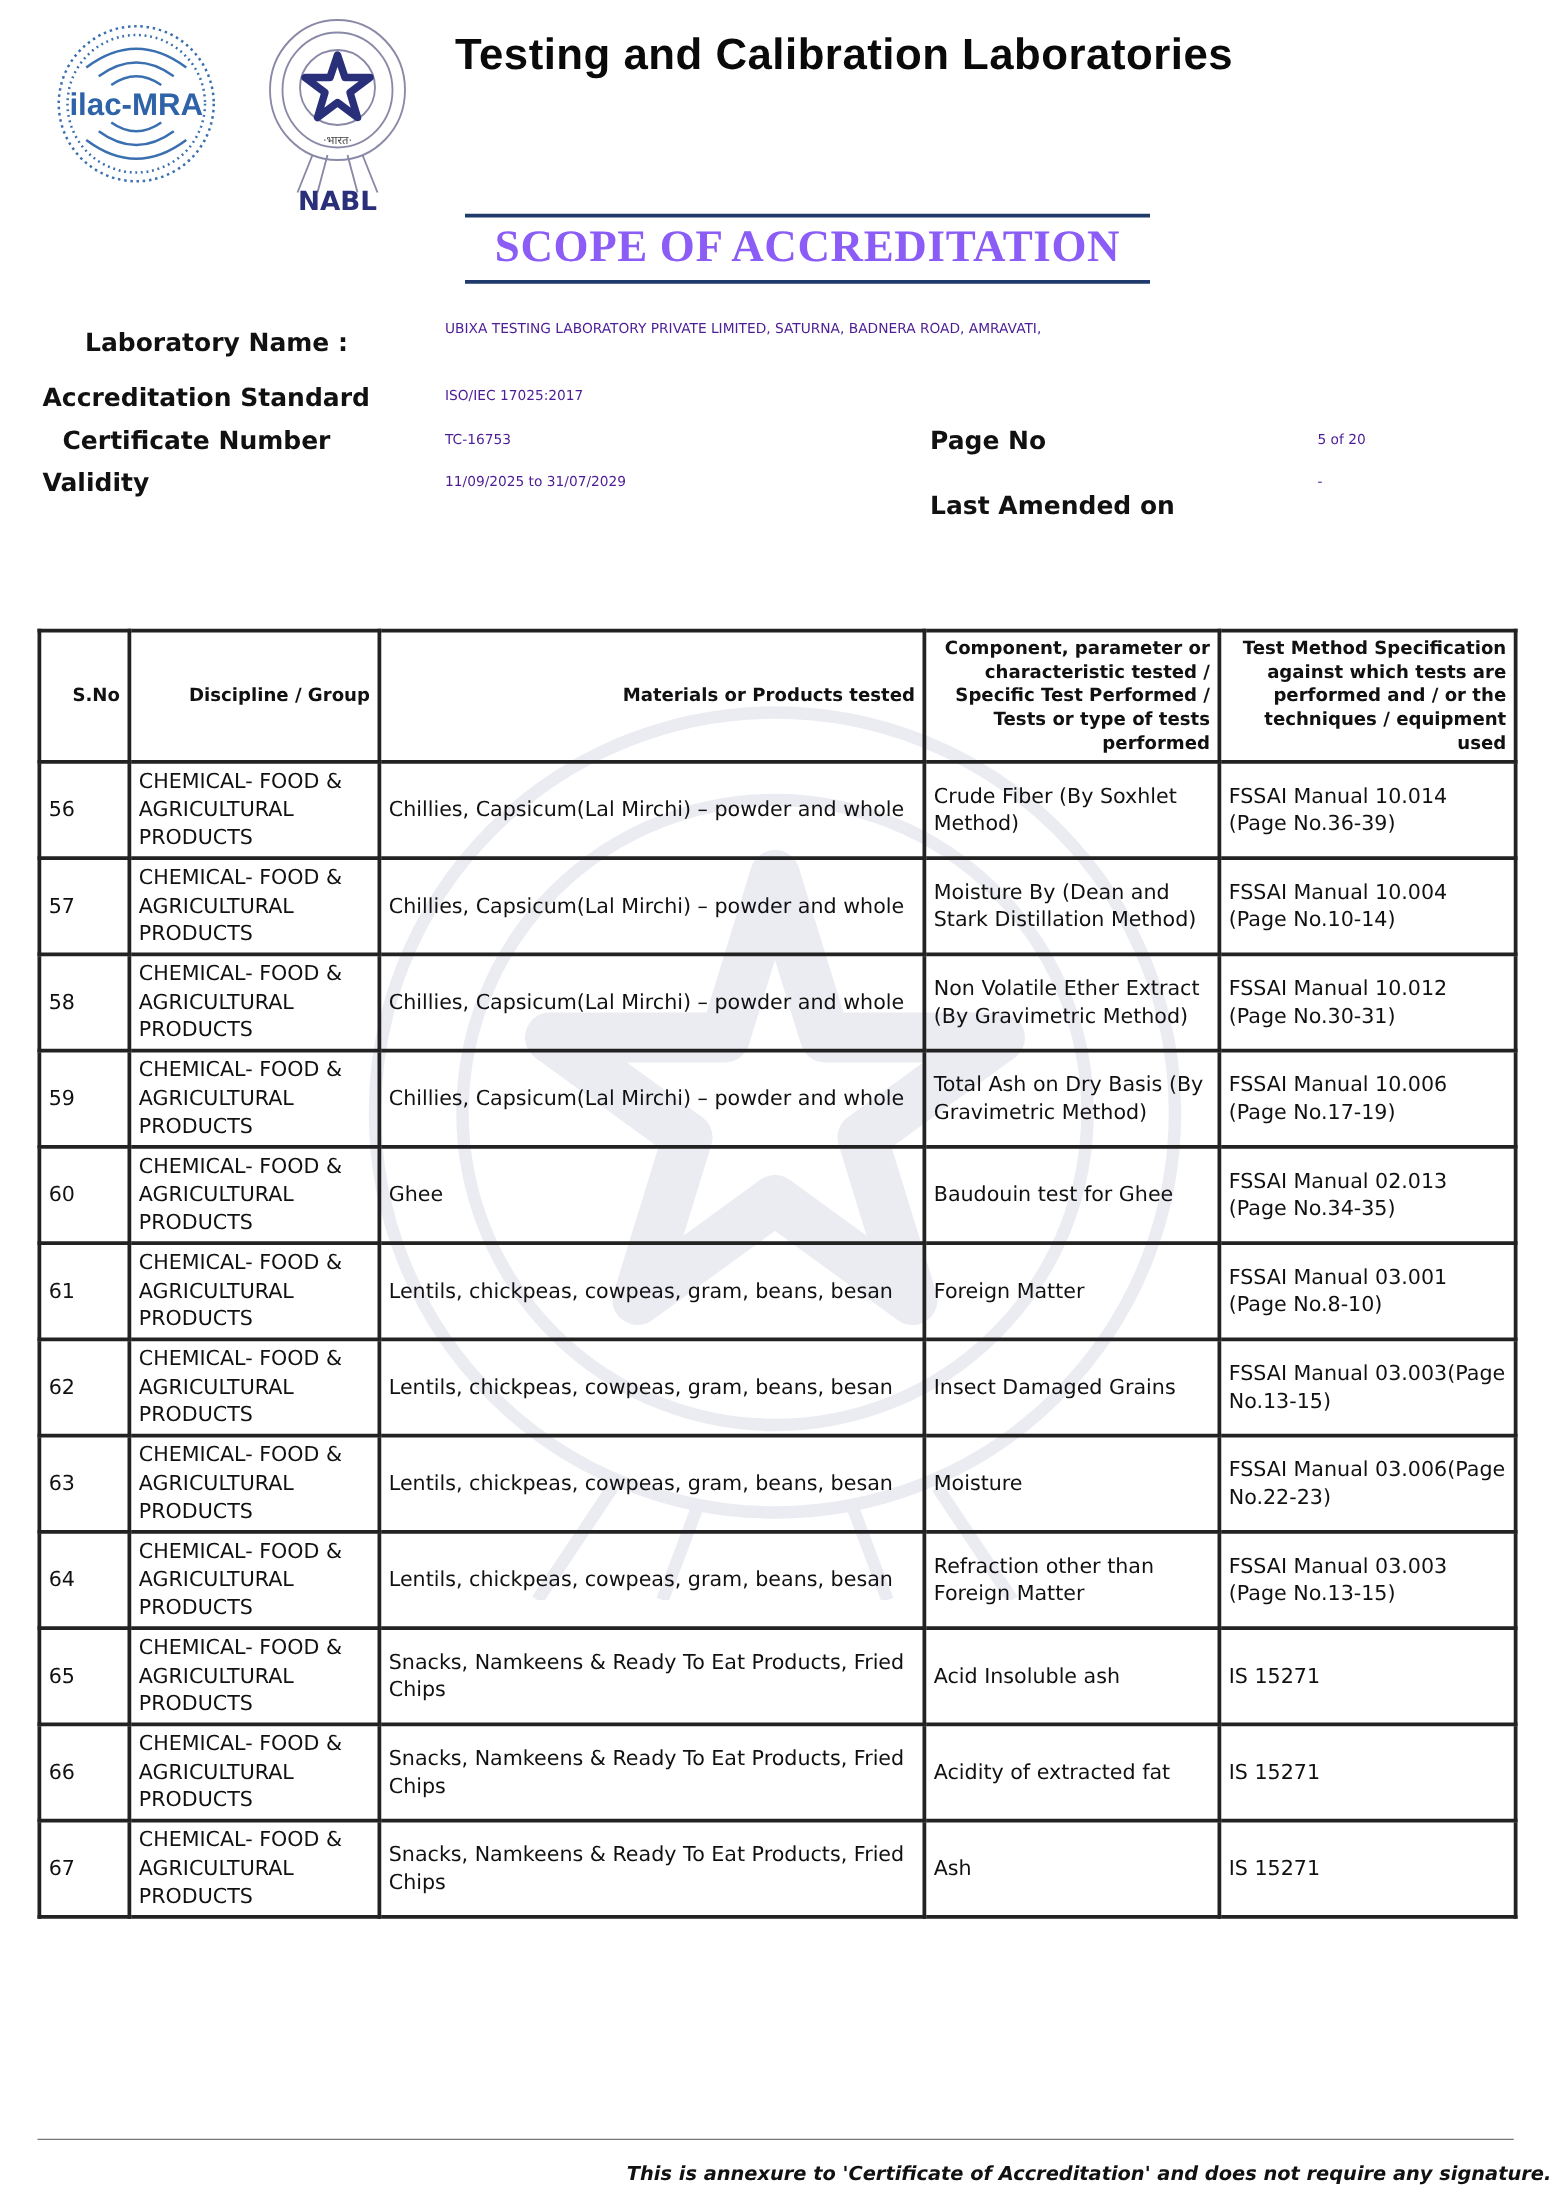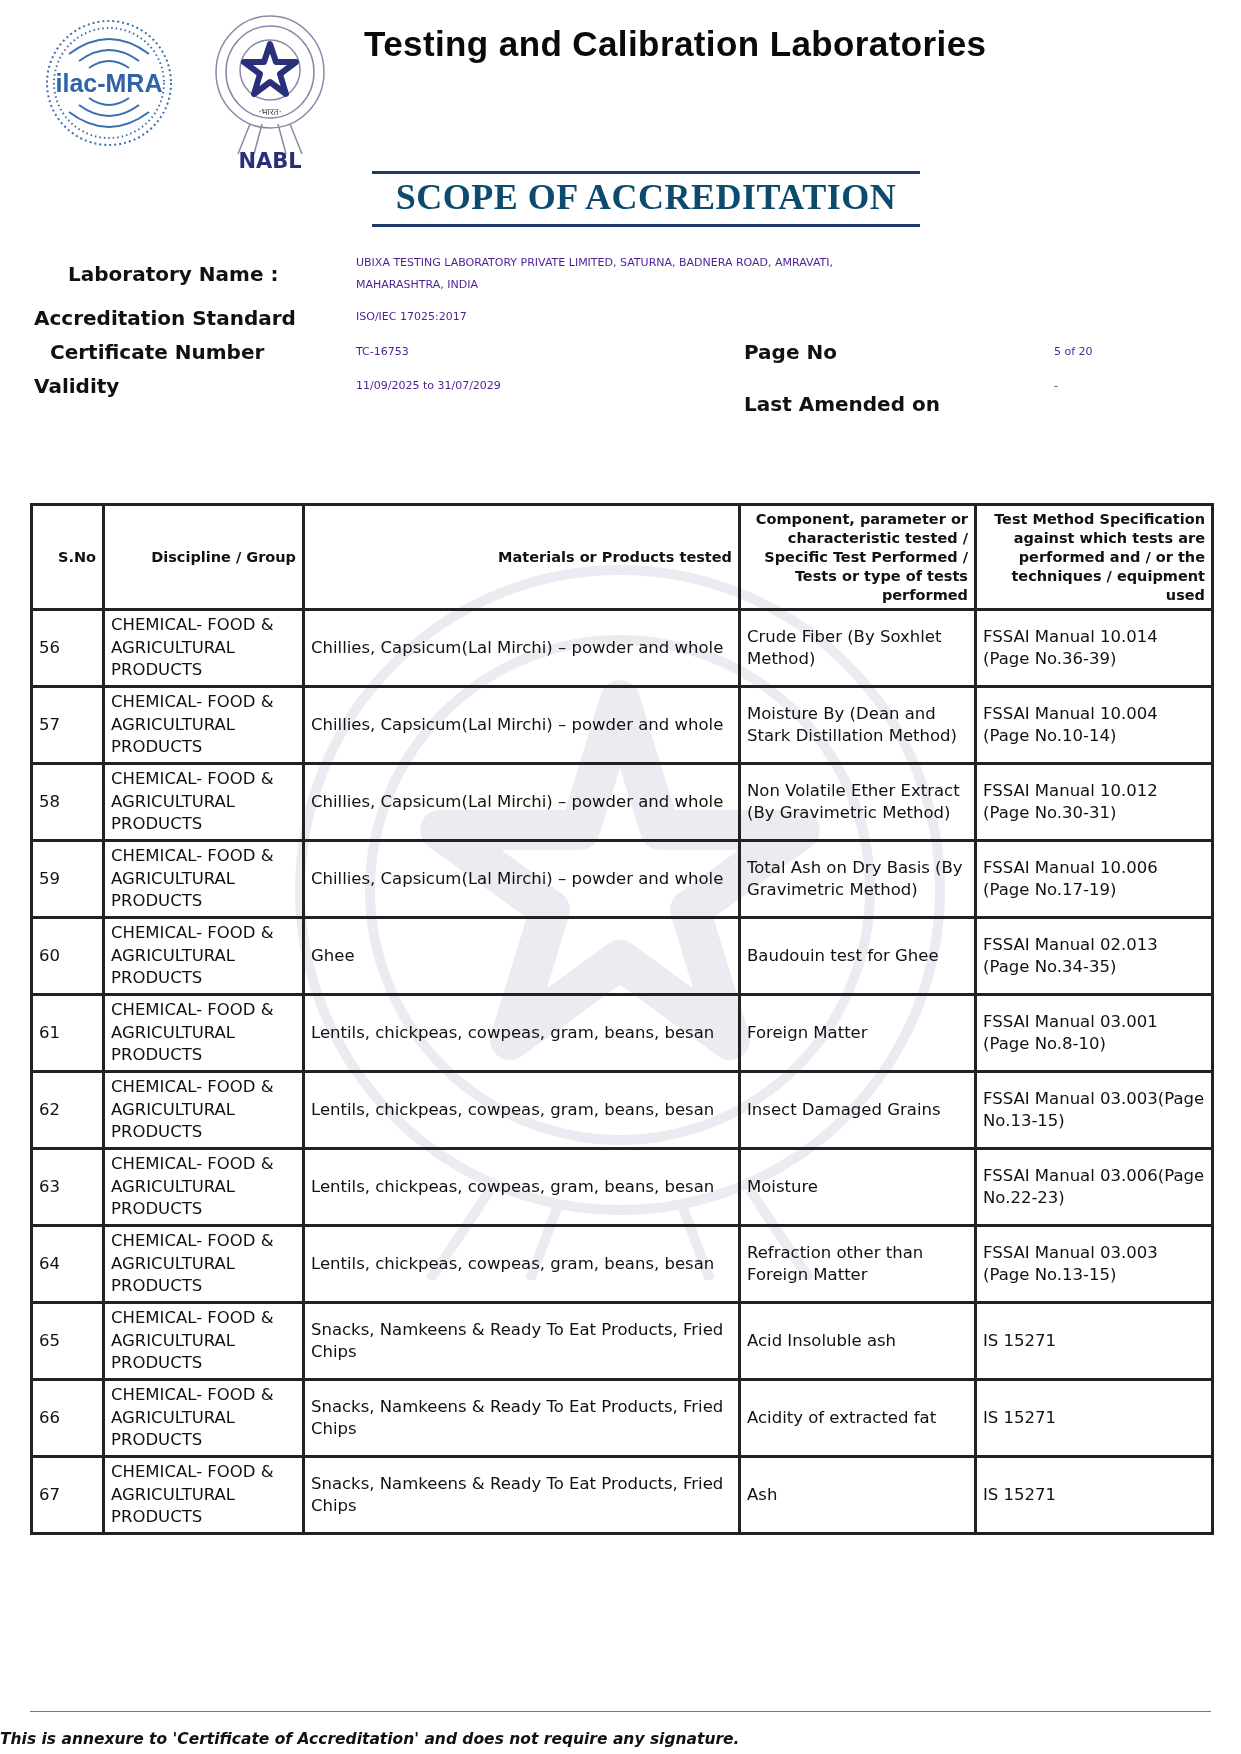--- a/index.html
+++ b/index.html
@@ -3,36 +3,36 @@
 <meta charset="utf-8">
 <style>
   html, body { margin: 0; padding: 0; background: #ffffff; }
   body { width: 1241px; height: 1754px; position: relative; overflow: hidden; font-family: "DejaVu Sans", sans-serif; color: #111; }
 
   .logo-ilac { position: absolute; left: 42px; top: 14px; width: 134px; height: 138px; }
   .logo-nabl { position: absolute; left: 210px; top: 12px; width: 120px; height: 160px; }
 
   .org-title { position: absolute; left: 364px; top: 24px; font-family: "Liberation Sans", sans-serif; font-weight: bold; font-size: 35px; line-height: 39px; color: #0a0a0a; letter-spacing: 0.4px; }
   .scope-rule { position: absolute; left: 372px; top: 171px; width: 548px; height: 3px; background: #1f3a6b; }
-  .scope-title { position: absolute; left: 372px; top: 176px; width: 548px; text-align: center; font-family: "Liberation Serif", serif; font-weight: bold; font-size: 36px; letter-spacing: 0.5px; color: #0c4a6e; }
+  .scope-title { position: absolute; left: 372px; top: 176px; width: 548px; text-align: center; font-family: "Liberation Serif", serif; font-weight: bold; font-size: 36px; letter-spacing: 0.5px; color: #8b5cf6; }
   .scope-rule2 { position: absolute; left: 372px; top: 224px; width: 548px; height: 3px; background: #1f3a6b; }
 
   .info-label { position: absolute; font-weight: bold; font-size: 20px; color: #111; }
   .info-value { position: absolute; font-size: 11px; color: #4c1d95; line-height: 22px; }
 
   .watermark { position: absolute; left: 260px; top: 560px; width: 720px; height: 720px; opacity: 0.09; pointer-events: none; }
 
   table.scope { position: absolute; left: 30px; top: 503px; width: 1181px; border-collapse: collapse; table-layout: fixed; }
   table.scope th, table.scope td { border: 3px solid #222; padding: 0 6px; vertical-align: middle; }
   table.scope th { font-size: 14.5px; font-weight: bold; text-align: right; line-height: 19px; height: 102px; }
   table.scope td { font-size: 16.5px; line-height: 22.5px; height: 74px; text-align: left; }
   col.c1 { width: 72px; } col.c2 { width: 200px; } col.c3 { width: 436px; } col.c4 { width: 236px; } col.c5 { width: 237px; }
 
   .footer-rule { position: absolute; left: 30px; top: 1711px; width: 1181px; height: 1px; background: #777; }
-  .footer-text { position: absolute; left: 0; top: 1730px; width: 1241px; text-align: left; font-weight: bold; font-style: italic; font-size: 15.5px; color: #111; }
+  .footer-text { position: absolute; left: 0; top: 1730px; width: 1241px; text-align: right; font-weight: bold; font-style: italic; font-size: 15.5px; color: #111; }
 </style>
 </head>
 <body>
 
 <div class="logo-ilac">
   <svg width="134" height="138" viewBox="0 0 134 138">
     <g fill="none" stroke="#3a6fb0" stroke-width="2">
       <circle cx="67" cy="69" r="62" stroke-dasharray="2 3"></circle>
       <circle cx="67" cy="69" r="55" stroke-dasharray="1.5 3"></circle>
       <path d="M27 40 Q67 10 107 40"></path>
@@ -64,21 +64,20 @@
   <div>Testing and Calibration Laboratories</div>
 </div>
 
 <div class="scope-rule"></div>
 <div class="scope-title">SCOPE OF ACCREDITATION</div>
 <div class="scope-rule2"></div>
 
 <div class="info-label" style="left:34px; top:262px;margin-left:34px;">Laboratory Name :</div>
 <div class="info-value" style="left:356px; top:252px;">
   <div>UBIXA TESTING LABORATORY PRIVATE LIMITED, SATURNA, BADNERA ROAD, AMRAVATI,</div>
-  <div>MAHARASHTRA, INDIA</div>
 </div>
 
 <div class="info-label" style="left:34px; top:306px;">Accreditation Standard</div>
 <div class="info-value" style="left:356px; top:306px;">ISO/IEC 17025:2017</div>
 
 <div class="info-label" style="left:34px; top:340px;margin-left:16px;">Certificate Number</div>
 <div class="info-value" style="left:356px; top:341px;">TC-16753</div>
 <div class="info-label" style="left:744px; top:340px;">Page No</div>
 <div class="info-value" style="left:1054px; top:341px;">5 of 20</div>
 

